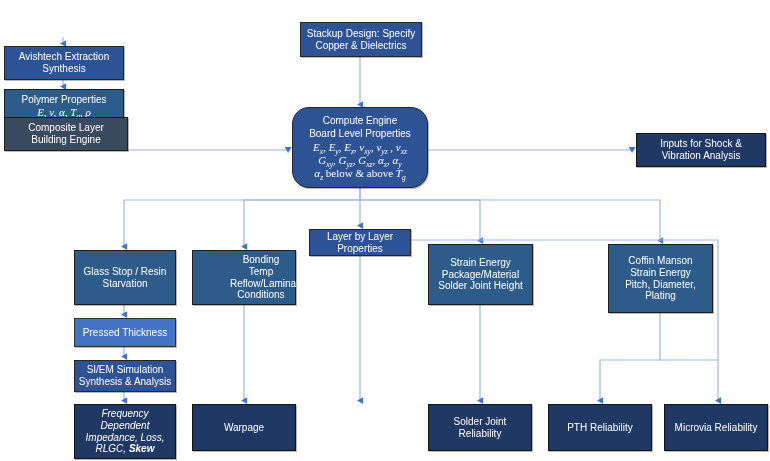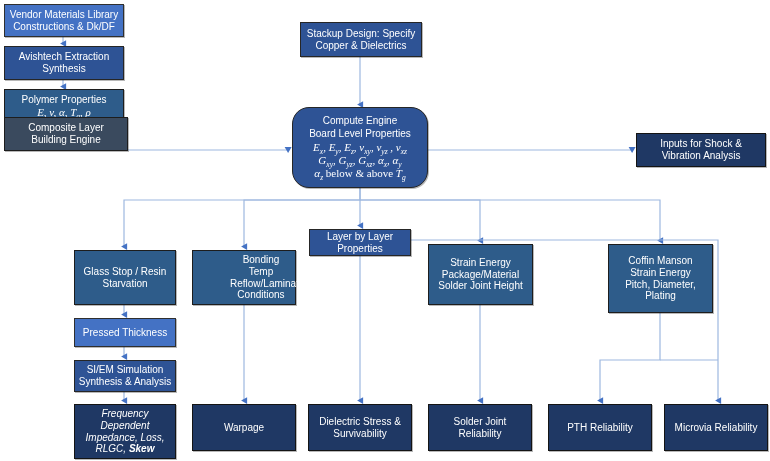--- a/index.html
+++ b/index.html
@@ -82,26 +82,20 @@
 
       <path d="M244,305 L244,400.5" marker-end="url(#ah)"></path>
 
       <path d="M480,305 L480,400.5" marker-end="url(#ah)"></path>
 
       <path d="M660,313 L660,360 L600,360 L600,400.5" marker-end="url(#ah)"></path>
       <path d="M660,360 L718,360"></path>
     </g>
   </svg>
 
-  <div class="node fill-light fs10" style="left:4px;top:4px;width:120px;height:33px;">
-    <span class="txt">
-      <span>Vendor Materials Library</span><br>
-      <span>Constructions &amp; Dk/DF</span>
-    </span>
-  </div>
 
   <div class="node fill-mid fs10" style="left:4px;top:46px;width:120px;height:34px;">
     <span class="txt">
       <span>Avishtech Extraction</span><br>
       <span>Synthesis</span>
     </span>
   </div>
 
   <div class="node fill-steel fs10" style="left:4px;top:89px;width:120px;height:35px;">
     <span class="txt">
@@ -207,26 +201,20 @@
       <span>RLGC, </span><span class="bold">Skew</span>
     </span>
   </div>
 
   <div class="node fill-navy fs10" style="left:192px;top:404px;width:104px;height:47px;">
     <span class="txt">
       <span>Warpage</span>
     </span>
   </div>
 
-  <div class="node fill-navy fs10" style="left:308px;top:404px;width:104px;height:47px;">
-    <span class="txt">
-      <span>Dielectric Stress &amp;</span><br>
-      <span>Survivability</span>
-    </span>
-  </div>
 
   <div class="node fill-navy fs10" style="left:428px;top:404px;width:104px;height:47px;">
     <span class="txt">
       <span>Solder Joint</span><br>
       <span>Reliability</span>
     </span>
   </div>
 
   <div class="node fill-navy fs10" style="left:548px;top:404px;width:104px;height:47px;">
     <span class="txt">

